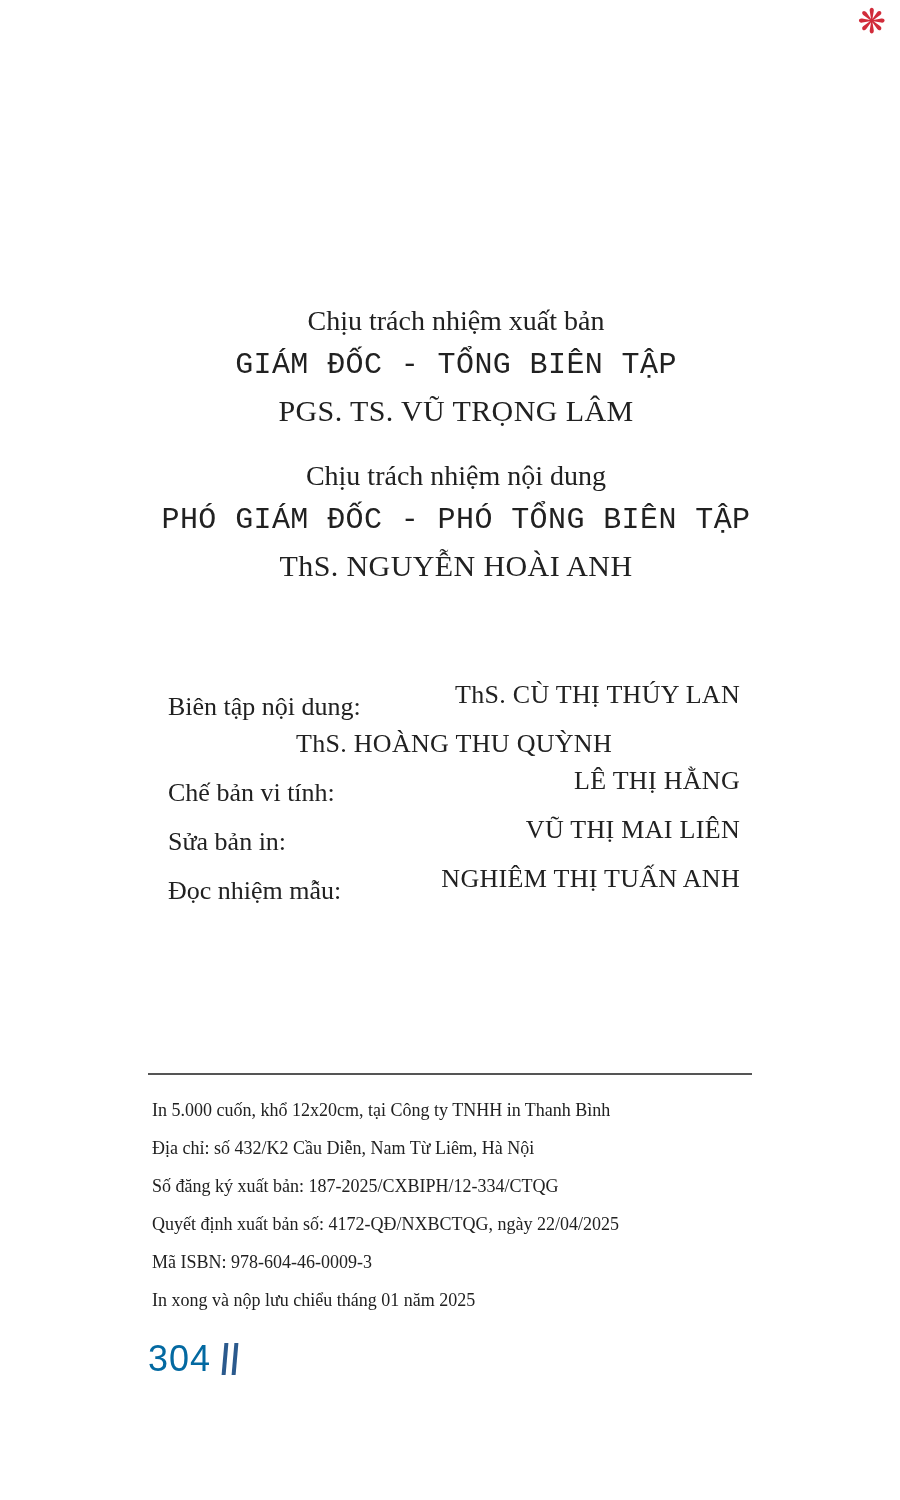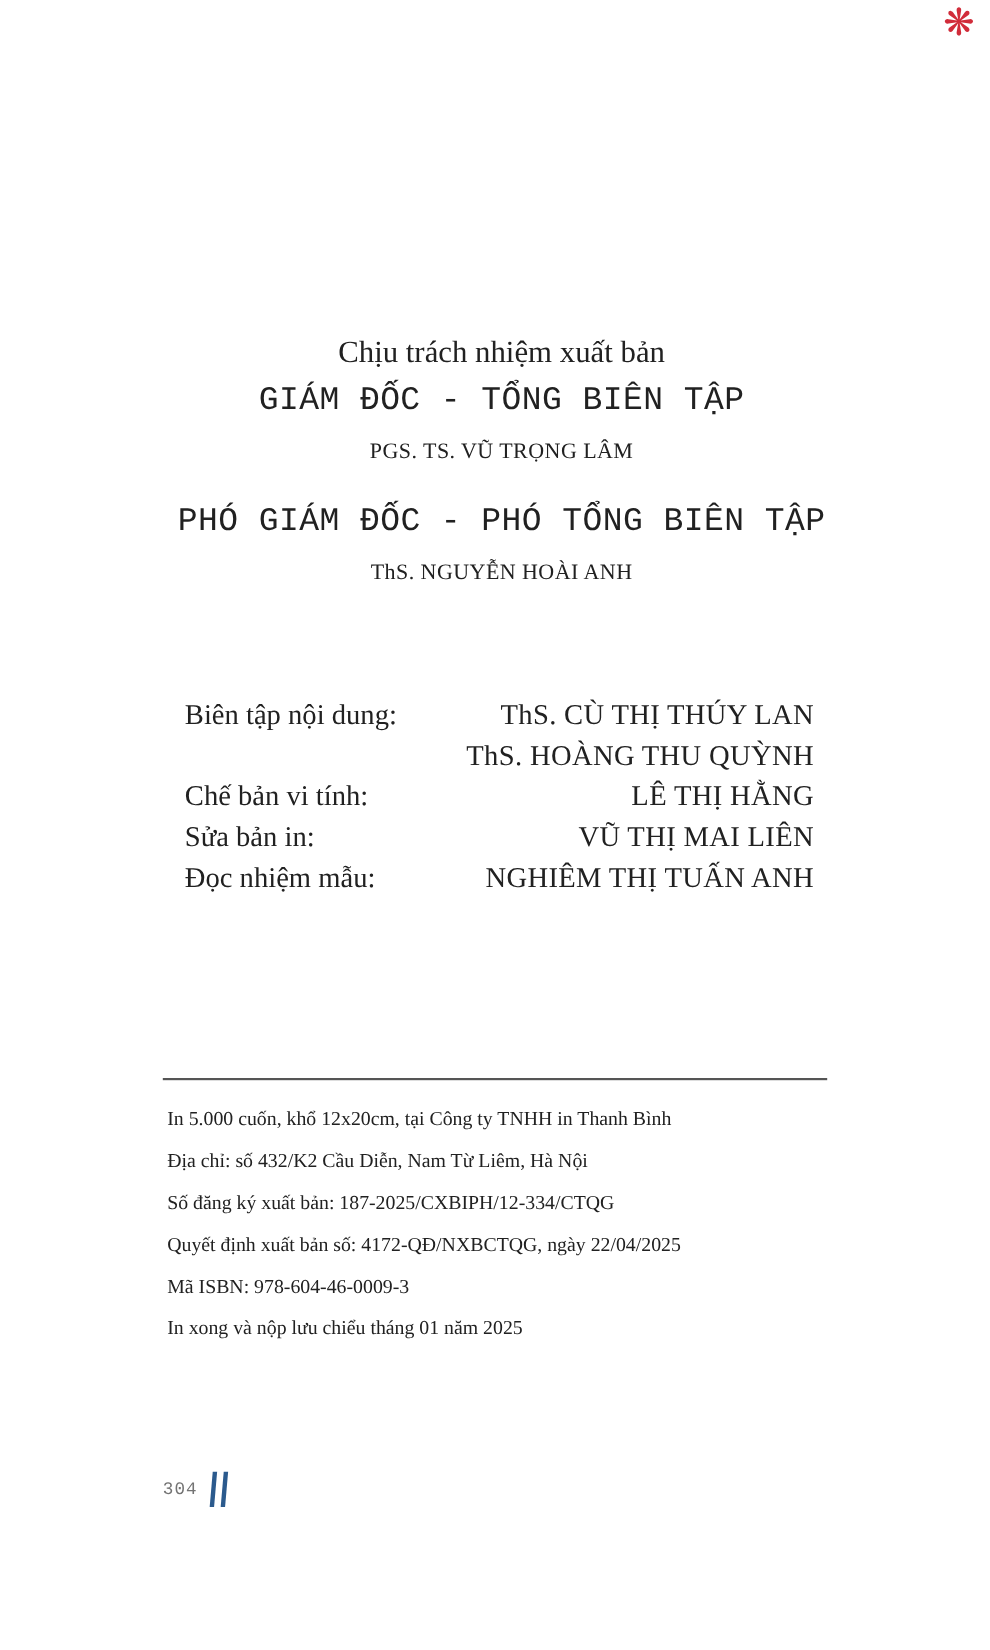--- a/index.html
+++ b/index.html
@@ -15,49 +15,49 @@
   .flower {
     position:absolute; top:4px; right:14px;
     font-size:34px; line-height:36px;
     color:#d12c3a;
   }
   .resp-block { text-align:center;padding-left:12px; }
   .resp-block.first { padding-top:298px; }
   .resp-block.second { margin-top:20px; }
   .resp-heading { font-size:28px; line-height:45px; }
   .resp-title   { font-size:30px; line-height:45px; letter-spacing:0.4px;font-family:Liberation Mono, monospace; }
-  .resp-name    { font-size:20px; line-height:45px; letter-spacing:0.4px; }
+  .resp-name    { font-size:30px; line-height:45px; letter-spacing:0.4px; }
   .credits {
     margin:88px 160px 0 168px;
     font-size:26px;
   }
   .credit-row {
     display:flex; justify-content:space-between;
     line-height:37px;
   }
-  .credit-row.name-only { justify-content:flex-end; }
-  .credit-label { text-align:center; }
+  .credit-row.name-only { justify-content:center; }
+  .credit-label { text-align:center;margin-top:12px; }
   .credit-name  { text-align:right; letter-spacing:0.3px; }
   .divider {
     margin:164px 0 0 148px;
     width:604px; height:0;
     border:none; border-top:2px solid #555555;
   }
   .print-info {
     margin:16px 130px 0 152px;
     font-size:18px;
   }
   .print-line { line-height:38px; }
   .footer {
     position:absolute; left:148px; top:1338px;
     display:flex; align-items:center; gap:12px;
   }
   .page-number {
-    font-family:Liberation Mono, monospace;
-    font-size:16px; color:#737373; letter-spacing:1px;
+    font-family:Liberation Sans, sans-serif;
+    font-size:36px; color:#0369a1; letter-spacing:1px;
   }
   .bars { display:inline-flex; gap:6px; height:32px; }
   .bars i {
     display:block; width:4px; height:32px;
     background:#2b5a8d; transform:skewX(-5deg);
   }
 </style>
 </head>
 <body>
 
@@ -65,20 +65,21 @@
 
   <span class="flower">❋</span>
 
   <section class="resp-block first">
     <div class="resp-heading">Chịu trách nhiệm xuất bản</div>
     <div class="resp-title">GIÁM ĐỐC - TỔNG BIÊN TẬP</div>
     <div class="resp-name">PGS. TS. VŨ TRỌNG LÂM</div>
   </section>
 
   <section class="resp-block second">
+    <div class="resp-heading">Chịu trách nhiệm nội dung</div>
     <div class="resp-title">PHÓ GIÁM ĐỐC - PHÓ TỔNG BIÊN TẬP</div>
     <div class="resp-name">ThS. NGUYỄN HOÀI ANH</div>
   </section>
 
   <section class="credits">
     <div class="credit-row">
       <span class="credit-label">Biên tập nội dung:</span>
       <span class="credit-name">ThS. CÙ THỊ THÚY LAN</span>
     </div>
     <div class="credit-row name-only">

